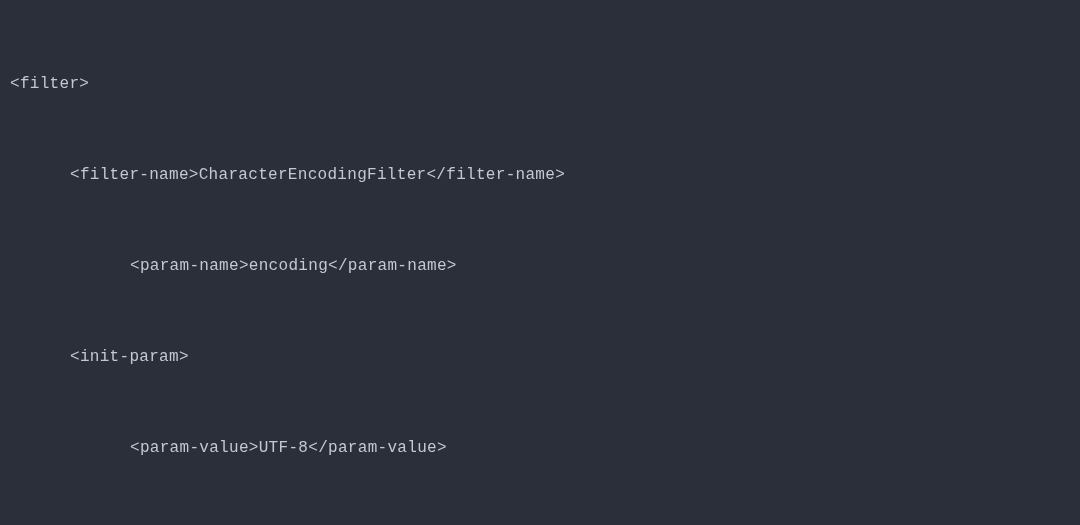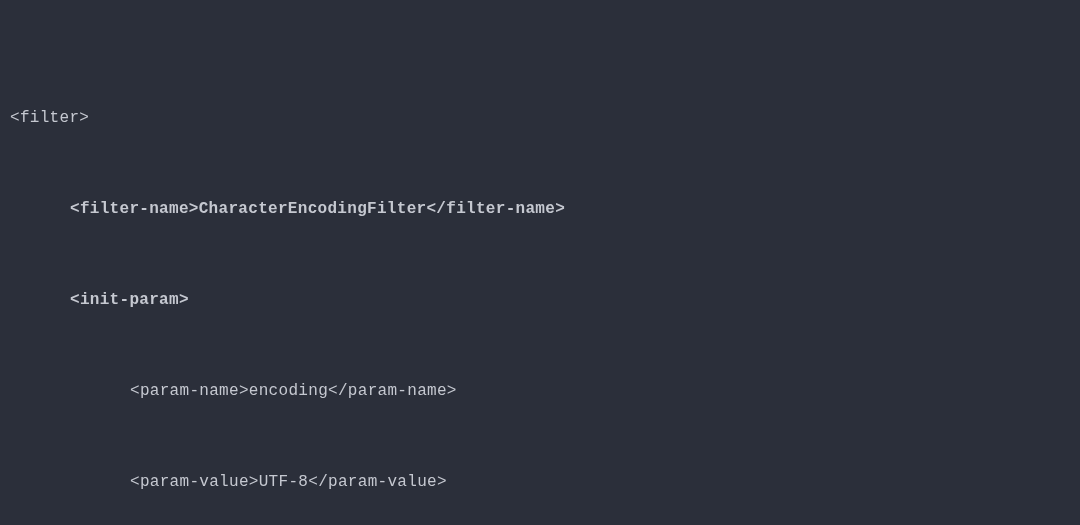--- a/index.html
+++ b/index.html
@@ -18,32 +18,32 @@
       height: 525px;
       overflow: hidden;
       letter-spacing: 0.3px;
     }
     .code-block {
       white-space: pre;
     }
     .line {
       display: block;
     }
-    .indent-1 { padding-left: 60px; font-weight: bold; }
+    .indent-1 { padding-left: 60px; }
     .indent-2 { padding-left: 120px; }
-    .indent-0 { padding-left: 0; margin-top: 34px; }
+    .indent-0 { padding-left: 0; }
   </style>
 </head>
 <body>
 
 <div class="code-block">
   <span class="line indent-0">&lt;filter&gt;</span>
   <span class="line indent-1">&lt;filter-name&gt;CharacterEncodingFilter&lt;/filter-name&gt;</span>
+  <span class="line indent-2">&lt;param-name&gt;encoding&lt;/param-name&gt;</span>
   <span class="line indent-1">&lt;init-param&gt;</span>
-  <span class="line indent-2">&lt;param-name&gt;encoding&lt;/param-name&gt;</span>
   <span class="line indent-2">&lt;param-value&gt;UTF-8&lt;/param-value&gt;</span>
   
   
   
   
   
   
   
   
   

